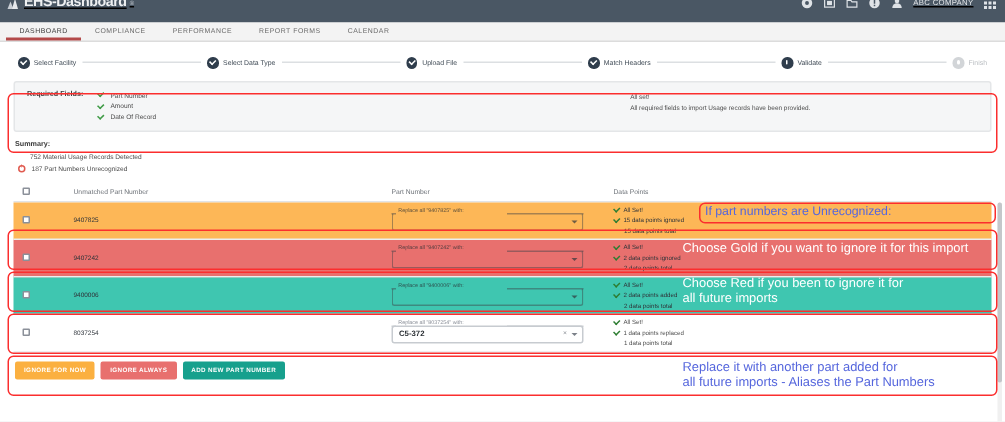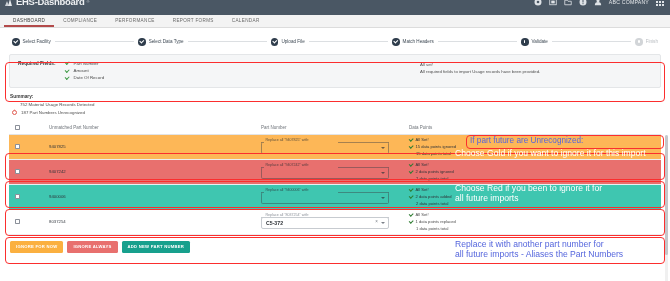--- a/index.html
+++ b/index.html
@@ -9,20 +9,21 @@
     background: #e9eaec;
     overflow: hidden;
   }
   .app { position: relative; width: 670px; height: 281px; background: #ffffff; }
 
   
   .topbar {
     height: 15px; background: #4a5764;
     display: flex; align-items: center;
     padding: 0 6px 12px 5px;
+    text-decoration: underline;
   }
   .brand { display: flex; align-items: center; gap: 2px; }
   .brand-mark { width: 9px; height: 8px; position: relative; }
   .brand-mark span {
     position: absolute; bottom: 0; width: 0; height: 0;
     border-left: 2px solid transparent; border-right: 2px solid transparent;
     border-bottom: 5px solid #c9ced4;
   }
   .brand-mark span:nth-child(1) { left: 0; }
   .brand-mark span:nth-child(2) { left: 3px; border-bottom-width: 7px; border-bottom-color:#e6e9ec; }
@@ -505,28 +506,28 @@
     </div>
 
     <div class="scrollbar">
       <div class="thumb"></div>
     </div>
   </div>
 
   <div class="anno" style="left:5px; top:62px; width:660px; height:40px;"></div>
 
   <div class="anno" style="left:466px; top:135px; width:198px; height:14px;"></div>
-  <div class="anno-text" style="left:470px; top:136px; font-size:8.2px;">If part future are Unrecognized:</div>
+  <div class="anno-text" style="left:470px; top:136px; font-size:8.2px;">If part numbers are Unrecognized:</div>
 
   <div class="anno" style="left:5px; top:153px; width:660px; height:27px;"></div>
-  <div class="anno-text orange-t" style="left:455px; top:148px;">Choose Gold if you want to ignore it for this import</div>
+  <div class="anno-text orange-t" style="left:455px; top:160px;">Choose Gold if you want to ignore it for this import</div>
 
   <div class="anno" style="left:5px; top:181px; width:660px; height:27px;"></div>
   <div class="anno-text orange-t" style="left:455px; top:183px;">Choose Red if you been to ignore it for
 all future imports</div>
 
   <div class="anno" style="left:5px; top:209px; width:660px; height:27px;"></div>
 
   <div class="anno" style="left:5px; top:237px; width:660px; height:27px;"></div>
-  <div class="anno-text" style="left:455px; top:239px;">Replace it with another part number for
+  <div class="anno-text" style="left:455px; top:239px;">Replace it with another part added for
 all future imports - Aliases the Part Numbers</div>
 
 </div>
 
 </body></html>

